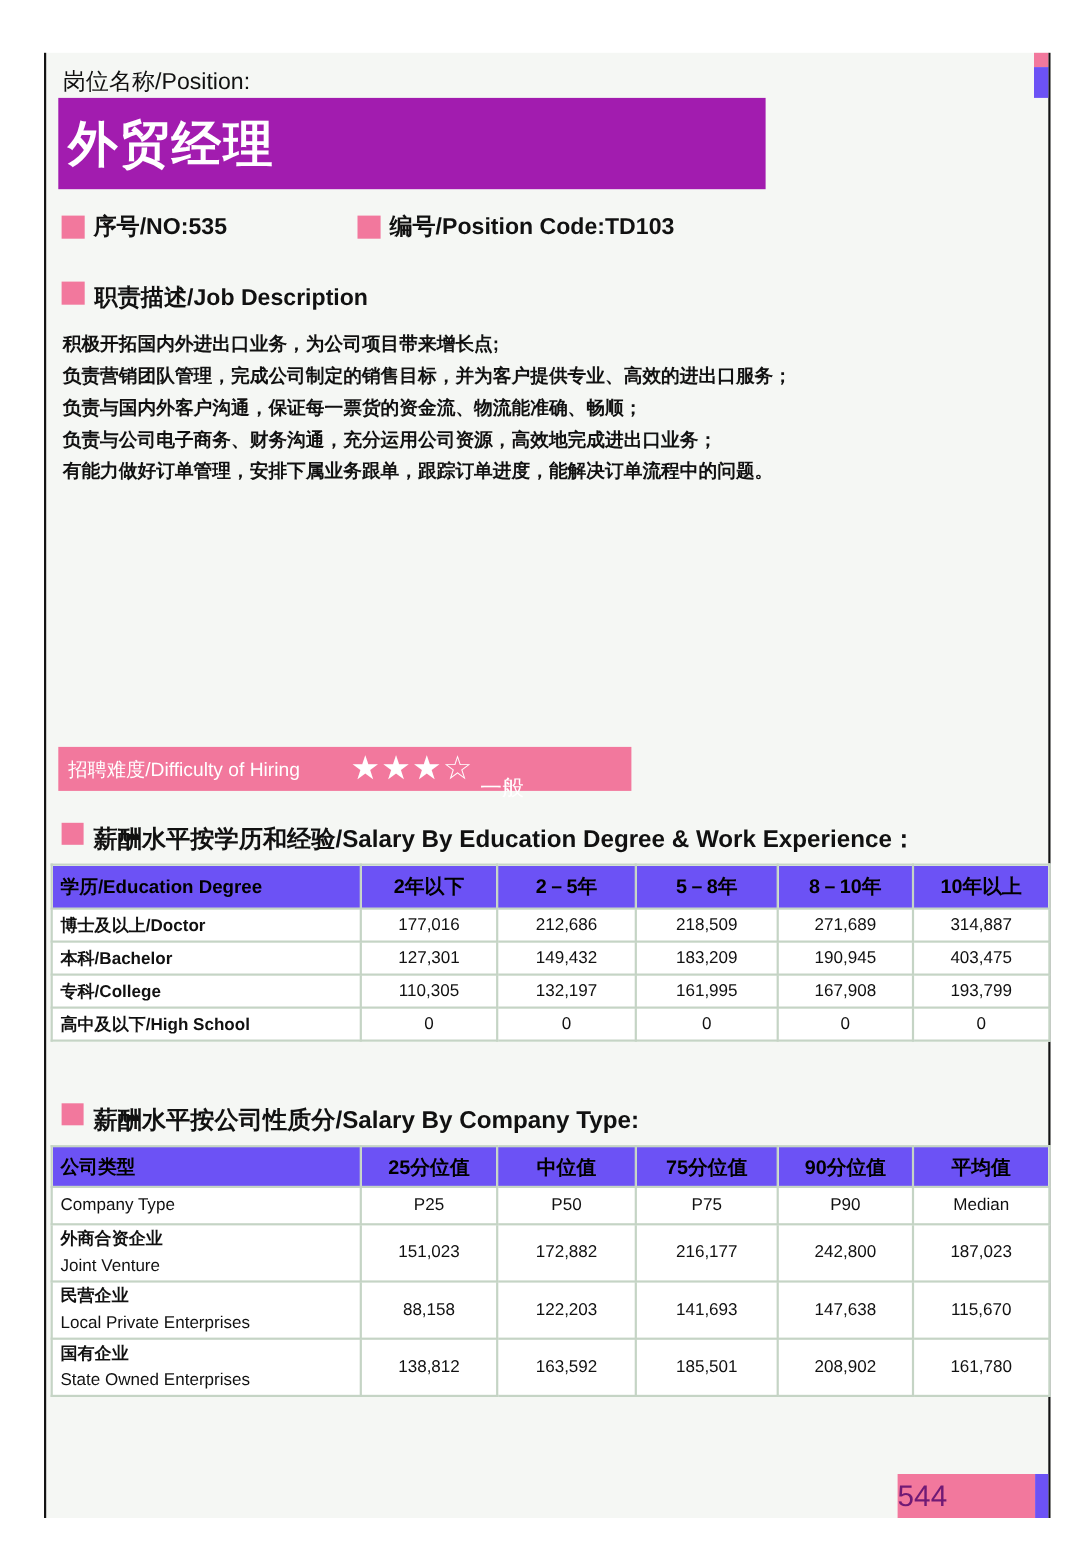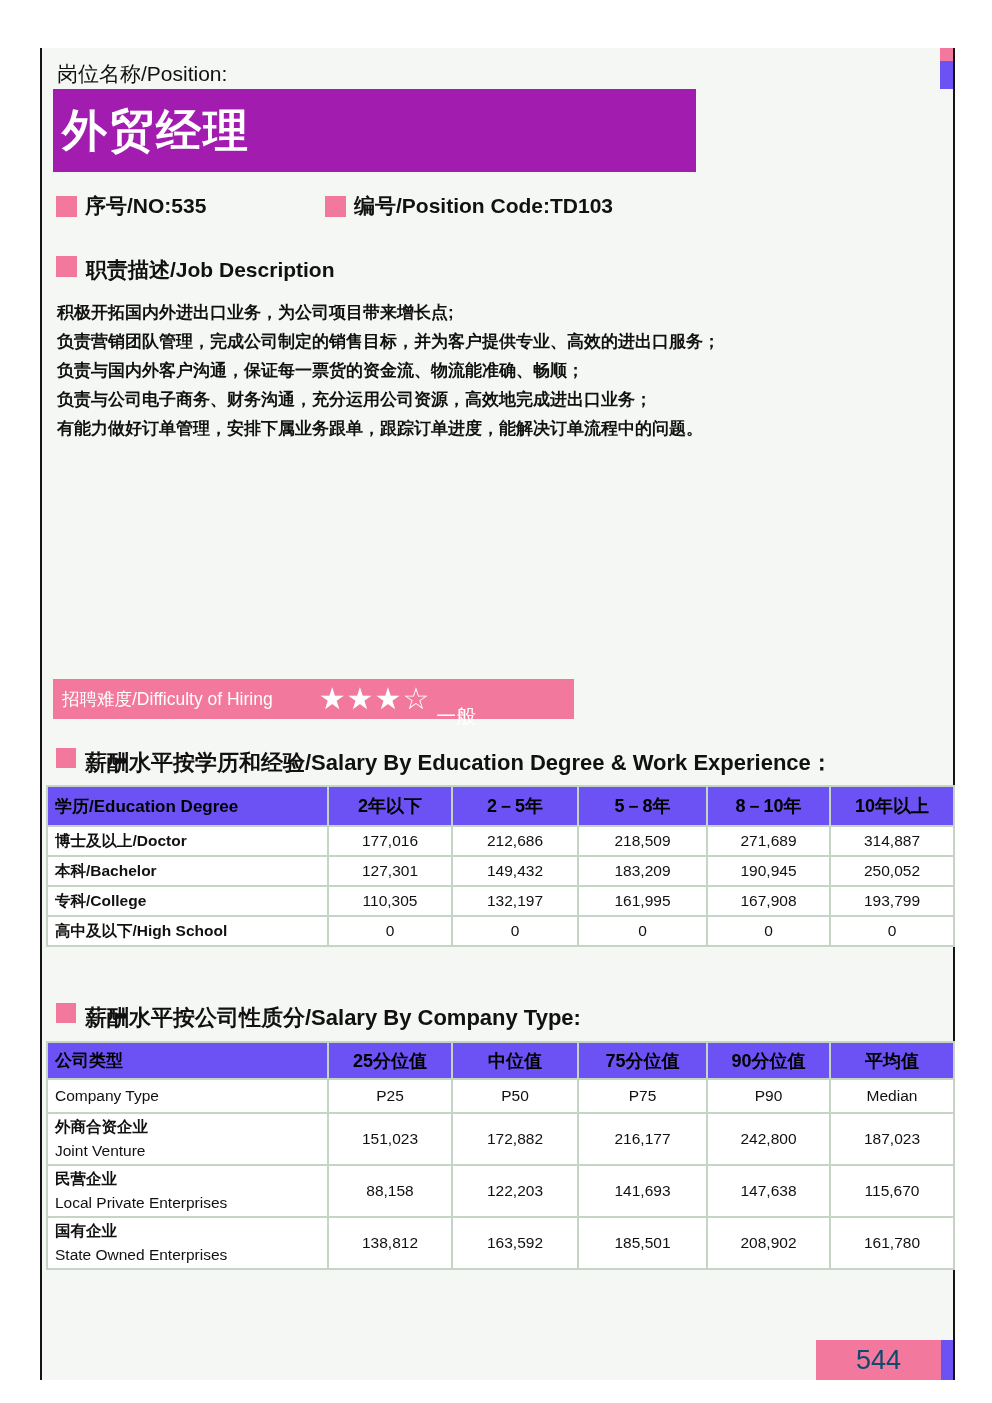--- a/index.html
+++ b/index.html
@@ -7,21 +7,21 @@
     font-family:"Liberation Sans", sans-serif; color:#111; }
   body { position:relative; }
 
   .page { position:absolute; left:40px; top:48px; width:915px; height:1332px;
     background:#F5F7F4; border-left:2px solid #141414; border-right:2px solid #141414; }
 
   
   .deco-pink-top    { position:absolute; right:0; top:0;    width:13px; height:13px; background:#F2789D; }
   .deco-purple-top  { position:absolute; right:0; top:13px; width:13px; height:28px; background:#6C52F5; }
   .page-num-box     { position:absolute; right:12px; top:1292px; width:125px; height:40px; background:#F2789D;
-    display:flex; align-items:center; justify-content:center; color:#0c4a6e; font-size:27px; }
+    display:flex; align-items:center; justify-content:flex-start; color:#701a75; font-size:27px; }
   .deco-purple-bot  { position:absolute; right:0; top:1292px; width:12px; height:40px; background:#6C52F5; }
 
   .pos-label { position:absolute; left:15px; top:12px; font-size:21px; font-weight:normal; }
 
   .title-banner { position:absolute; left:11px; top:41px; width:643px; height:83px;
     background:#a21caf; display:flex; align-items:center; }
   .title-banner .t { color:#fff; font-size:45px; font-weight:bold; padding-left:9px; letter-spacing:2px; }
 
   .meta-row { position:absolute; left:0; top:144px; width:100%; height:26px; }
   .meta-item { position:absolute; display:flex; align-items:center; }
@@ -140,21 +140,21 @@
           <td class="val">218,509</td>
           <td class="val">271,689</td>
           <td class="val">314,887</td>
         </tr>
         <tr>
           <td class="lab">本科/Bachelor</td>
           <td class="val">127,301</td>
           <td class="val">149,432</td>
           <td class="val">183,209</td>
           <td class="val">190,945</td>
-          <td class="val">250,052</td>
+          <td class="val">403,475</td>
         </tr>
         <tr>
           <td class="lab">专科/College</td>
           <td class="val">110,305</td>
           <td class="val">132,197</td>
           <td class="val">161,995</td>
           <td class="val">167,908</td>
           <td class="val">193,799</td>
         </tr>
         <tr>

